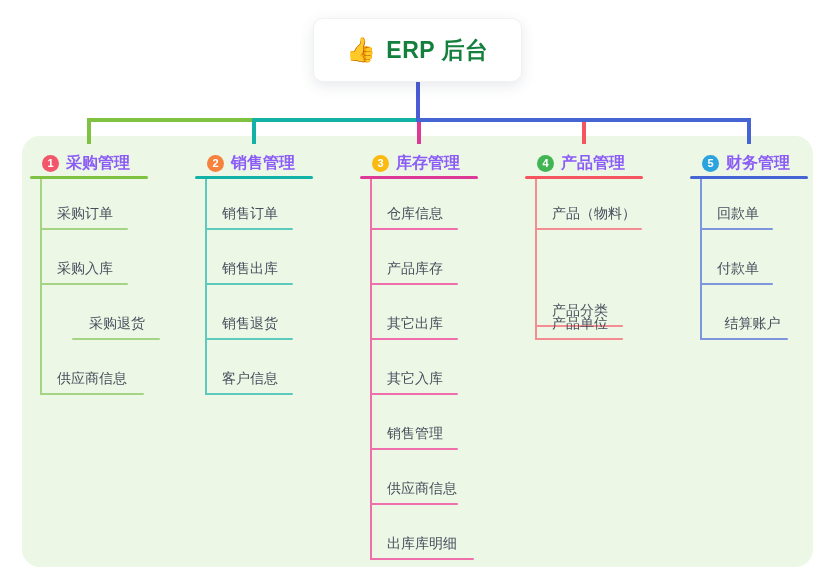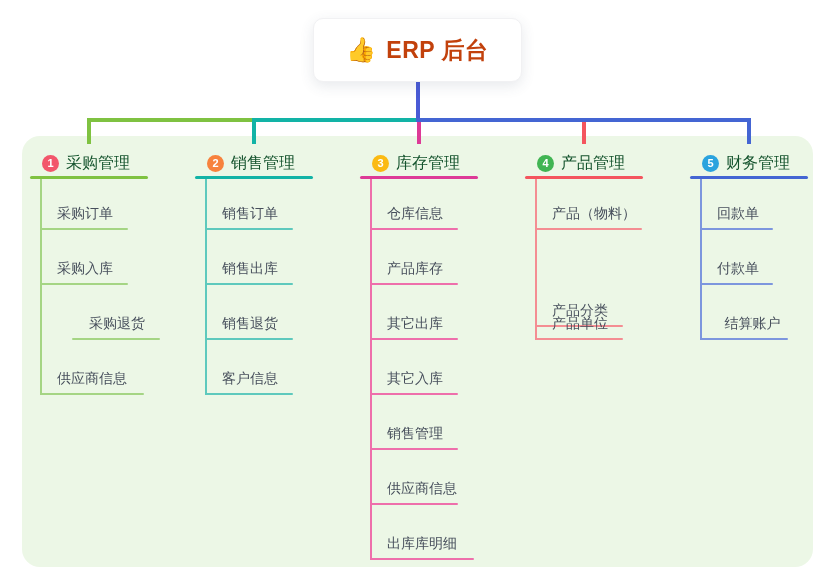--- a/index.html
+++ b/index.html
@@ -10,28 +10,28 @@
   .panel { position:absolute; left:22px; top:136px; width:791px; height:431px;
     border-radius:18px; }
 
   .line { position:absolute; }
 
   .root-card { position:absolute; left:313px; top:18px; width:209px; height:64px;
     background:#ffffff; border-radius:10px; border:1px solid #f1f1f3;
     box-shadow:0 4px 14px rgba(60,70,100,0.12);
     display:flex; align-items:center; justify-content:center; gap:10px; }
   .root-icon { font-size:24px; line-height:1; }
-  .root-title { font-size:23px; font-weight:600; color:#c2410c; letter-spacing:0.5px; white-space:nowrap; }
+  .root-title { font-size:23px; font-weight:600; color:#15803d; letter-spacing:0.5px; white-space:nowrap; }
 
   .branch { position:absolute; }
   .branch-header { display:flex; align-items:center; gap:7px; padding-left:12px;
     height:26px; margin-top:4px; cursor:default; }
   .badge { flex:0 0 17px; width:17px; height:17px; border-radius:50%; color:#ffffff;
     font-size:11px; font-weight:700; line-height:17px; text-align:center; }
-  .branch-label { font-size:16px; font-weight:400; color:#14532d; white-space:nowrap; }
+  .branch-label { font-size:16px; font-weight:700; color:#8b5cf6; white-space:nowrap; }
   .branch-underline { height:3px; border-radius:2px; }
   .spine { position:absolute; left:10px; top:33px; width:2px; }
 
   .child { position:absolute; left:10px; }
   .child-label { margin-left:17px; font-size:14px; color:#474f5c; height:25px;
     line-height:25px; white-space:nowrap; }
   .child-underline { height:2px; margin-top:2px; border-radius:1px; }
 </style>
 </head>
 <body>

